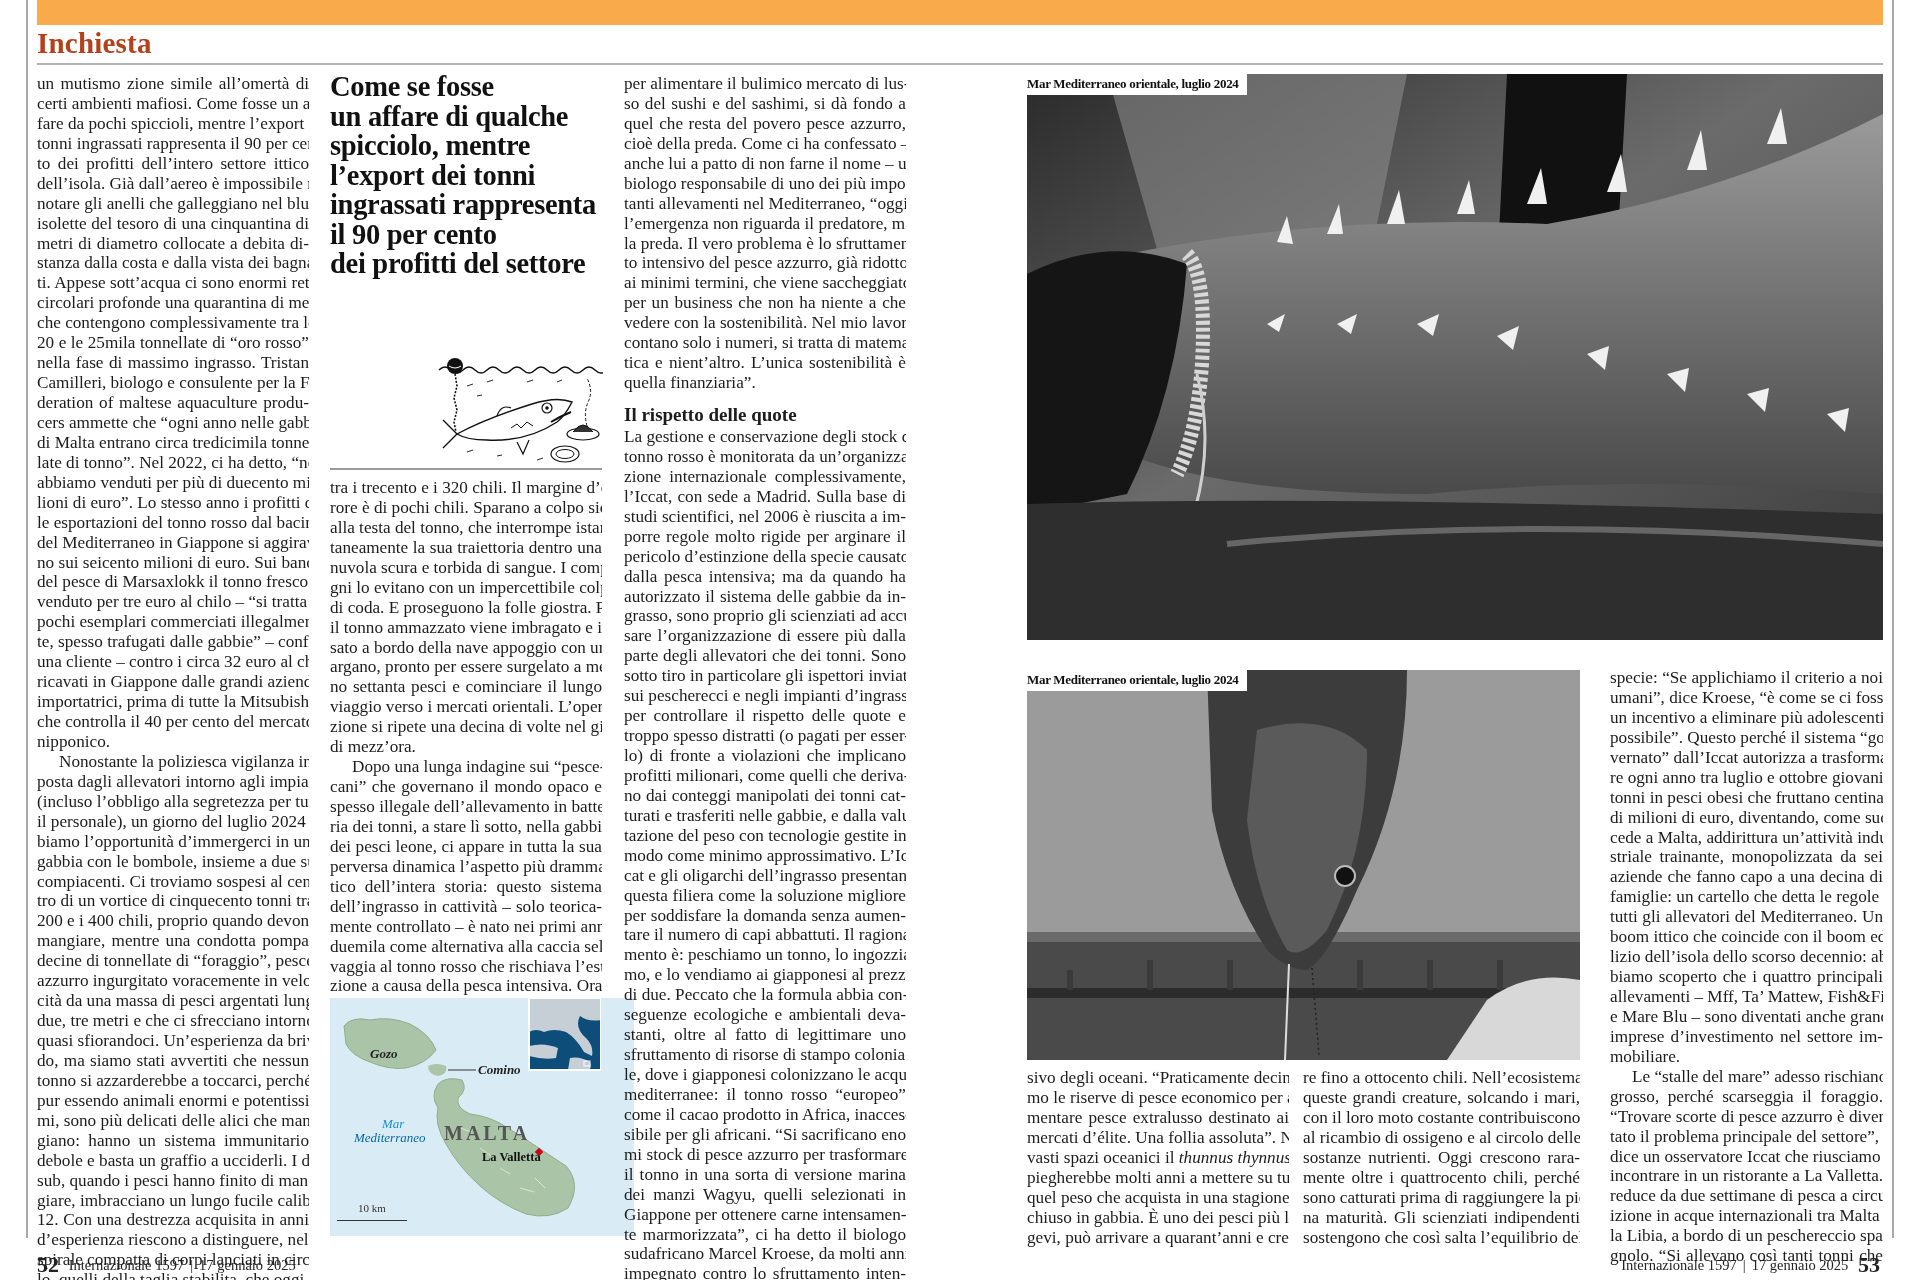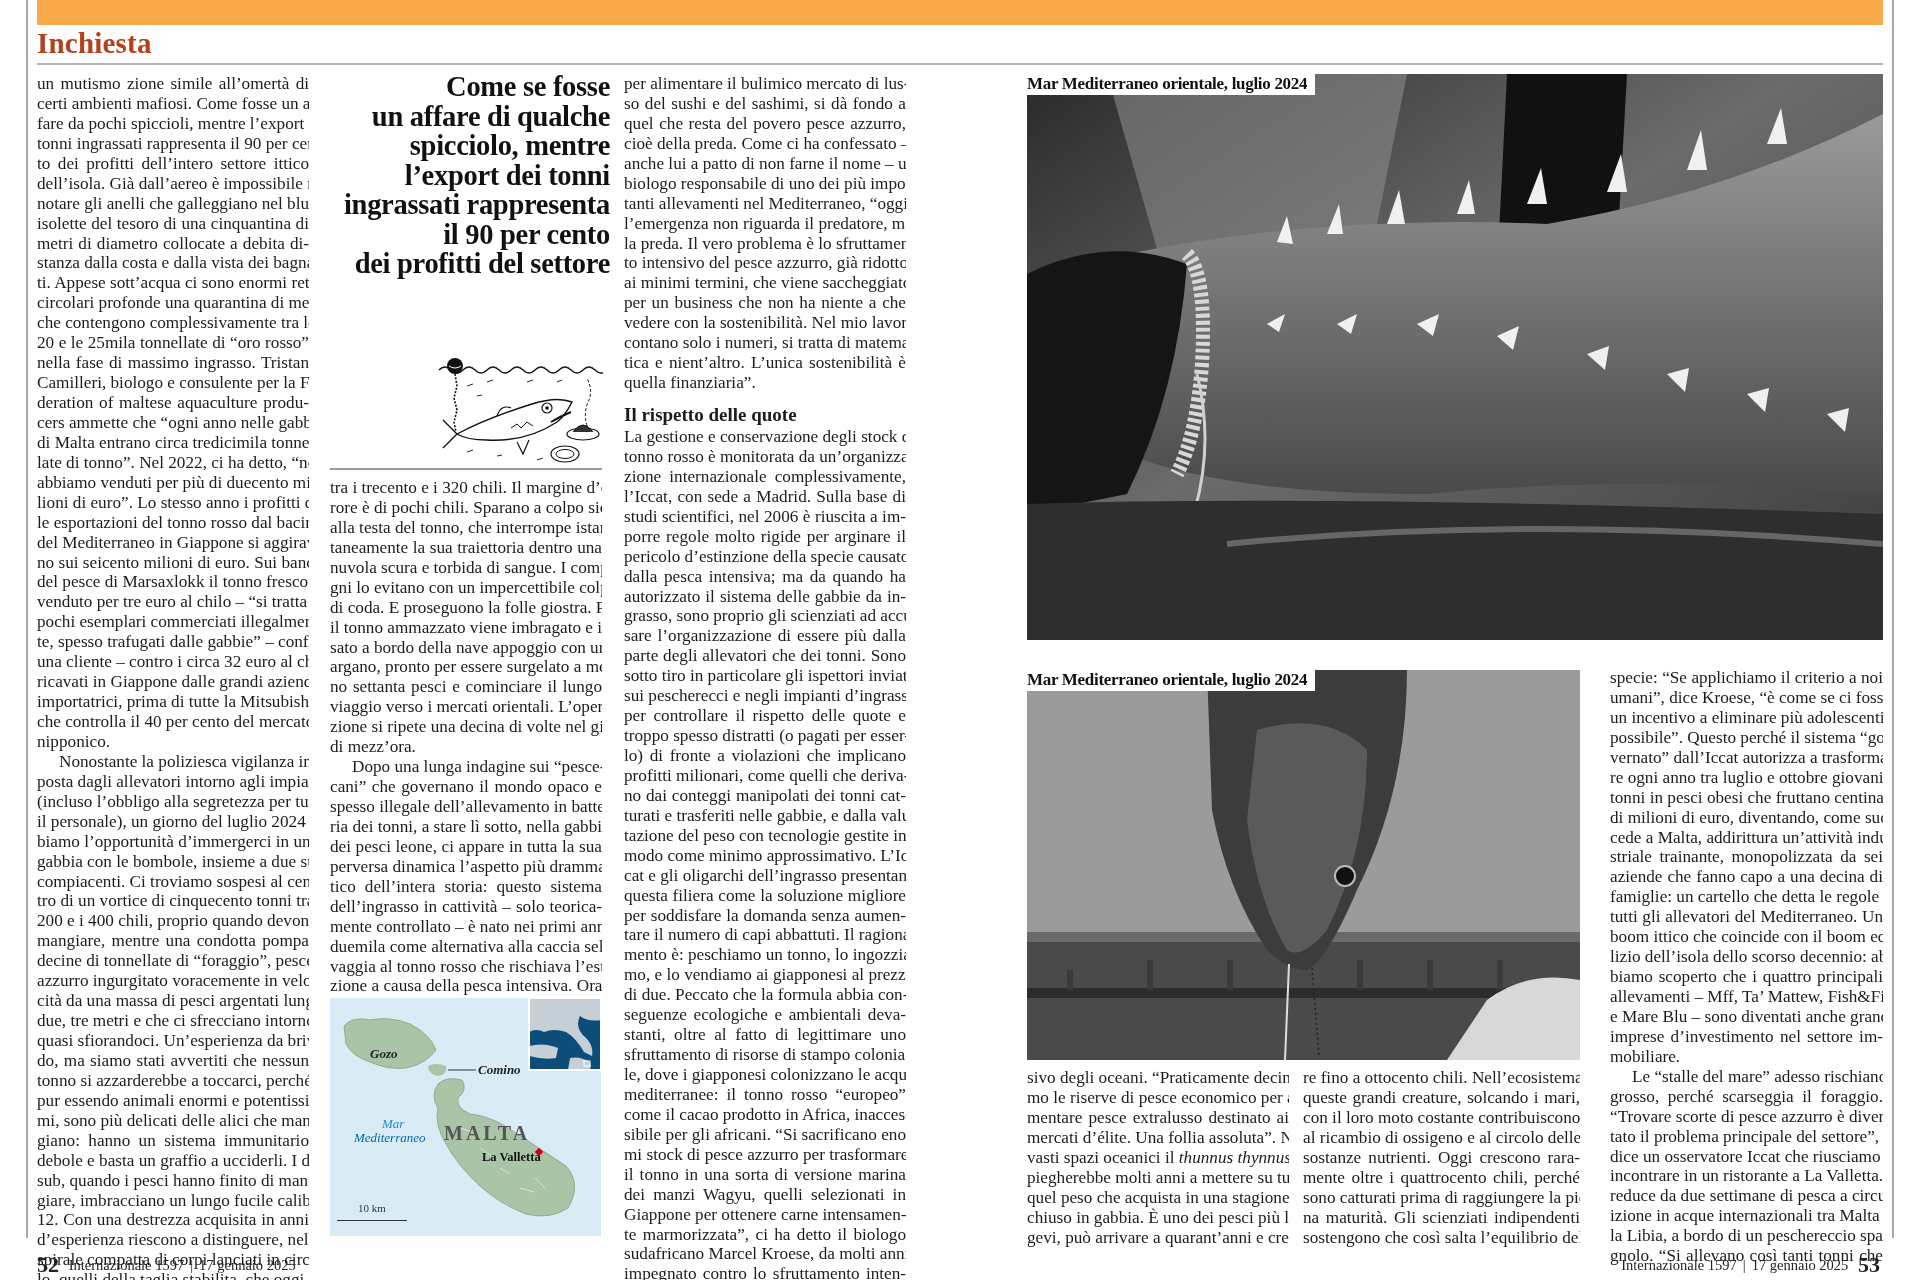--- a/index.html
+++ b/index.html
@@ -8,29 +8,29 @@
   .vrule-left{left:26px;top:0;width:2px;height:1238px;background:#a9a9a9;}
   .vrule-right{left:1892px;top:0;width:2px;height:1238px;background:#a9a9a9;}
   .orange-bar{left:37px;top:0;width:1846px;height:25px;background:#f9aa4a;}
   .section-label{left:37px;top:27px;font-family:"Liberation Serif","DejaVu Serif",serif;font-weight:bold;font-size:29px;color:#b3411c;letter-spacing:0.2px;}
   .hrule{left:37px;top:63px;width:1846px;height:2px;background:#b4b4b4;}
   .col{font-family:"Liberation Serif","DejaVu Serif",serif;font-size:17.2px;line-height:19.95px;color:#1c1c1c;}
   .col .ln{display:block;text-align:justify;text-align-last:justify;white-space:nowrap;overflow:hidden;height:19.95px;}
   .col .ln.last{text-align-last:left;}
   .col .ln.indent{padding-left:22px;}
   .col .sub{display:block;font-weight:bold;font-size:19px;line-height:24px;margin-top:10px;}
-  .headline{left:330px;top:72px;width:280px;font-family:"Liberation Serif","DejaVu Serif",serif;font-weight:bold;font-size:28.5px;line-height:29.5px;color:#111;letter-spacing:-0.3px;text-align:right;}
+  .headline{left:330px;top:72px;width:280px;font-family:"Liberation Serif","DejaVu Serif",serif;font-weight:bold;font-size:28.5px;line-height:29.5px;color:#111;letter-spacing:-0.3px;}
   .headline span{display:block;white-space:nowrap;}
   .cartoon{left:437px;top:356px;width:166px;height:112px;}
   .col2-rule{left:330px;top:468px;width:272px;height:2px;background:#9a9a9a;}
-  .map{left:330px;top:998px;width:271px;height:238px;background:#d9ebf5;overflow:hidden;}
+  .map{left:330px;top:998px;width:304px;height:238px;background:#d9ebf5;overflow:hidden;}
   .photo{background:#333;overflow:hidden;}
   .photo1{left:1027px;top:74px;width:856px;height:566px;}
   .photo2{left:1027px;top:670px;width:553px;height:390px;}
-  .caption{position:absolute;left:0;top:0;background:#fff;font-family:"Liberation Serif","DejaVu Serif",serif;font-weight:bold;font-size:17px;line-height:19px;padding:0 8px 2px 0;color:#111;white-space:nowrap;letter-spacing:-0.3px;}
+  .caption{position:absolute;left:0;top:0;background:#fff;font-family:"Liberation Serif","DejaVu Serif",serif;font-weight:bold;font-size:13px;line-height:19px;padding:0 8px 2px 0;color:#111;white-space:nowrap;letter-spacing:-0.3px;}
   .footer{top:1252px;font-family:"Liberation Serif","DejaVu Serif",serif;font-size:14.5px;color:#222;white-space:nowrap;}
   .footer .pg{font-weight:bold;font-size:22px;vertical-align:-2px;}
   .footer .sep{padding:0 6px;}
   i.it{font-style:italic;}
 </style>
 </head>
 <body>
 
 <div class="abs vrule-left"></div>
 <div class="abs vrule-right"></div>

